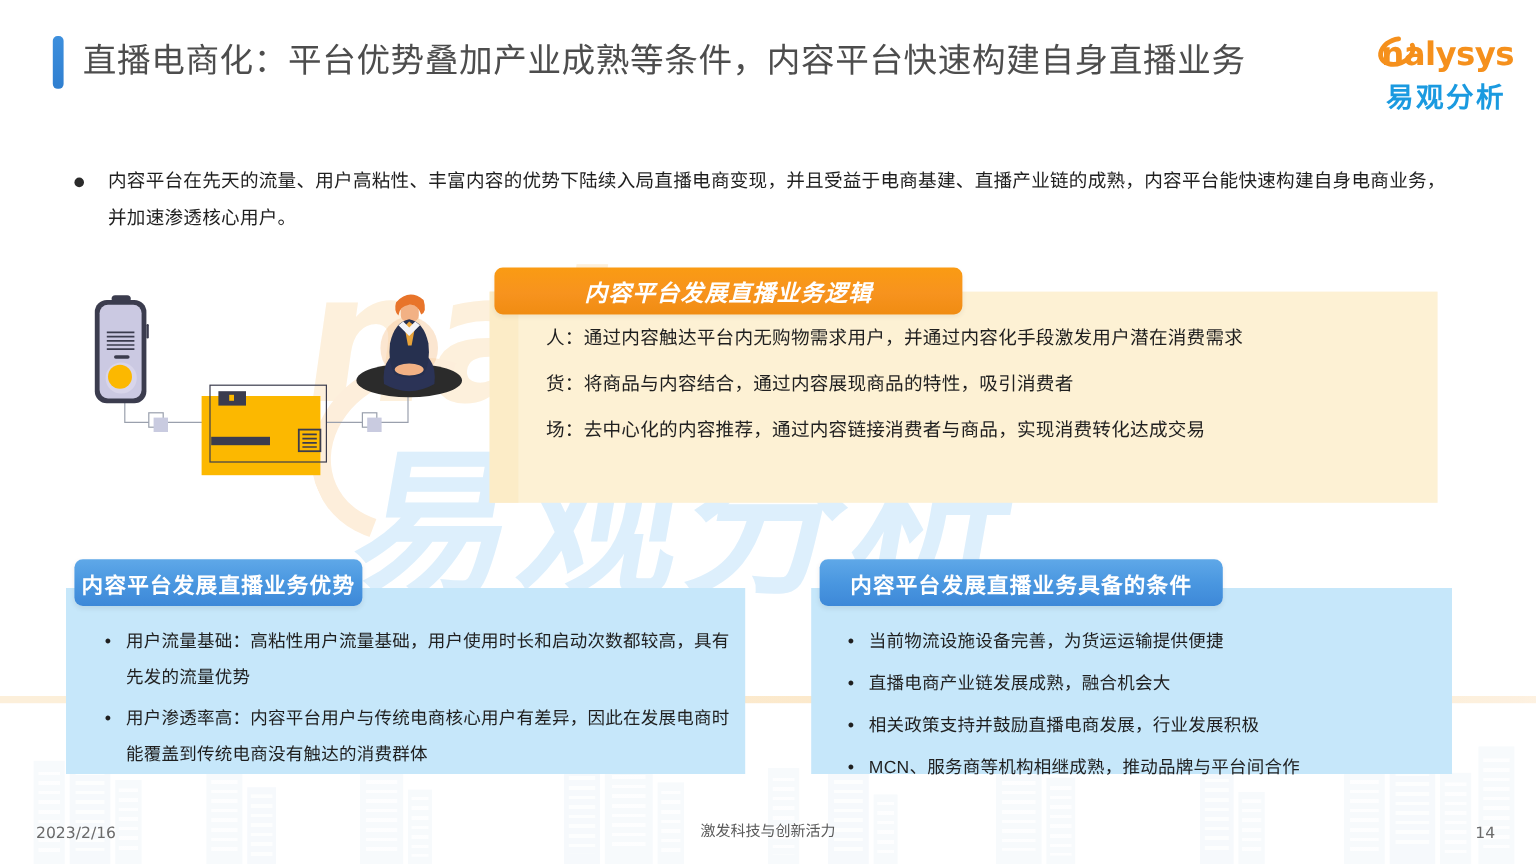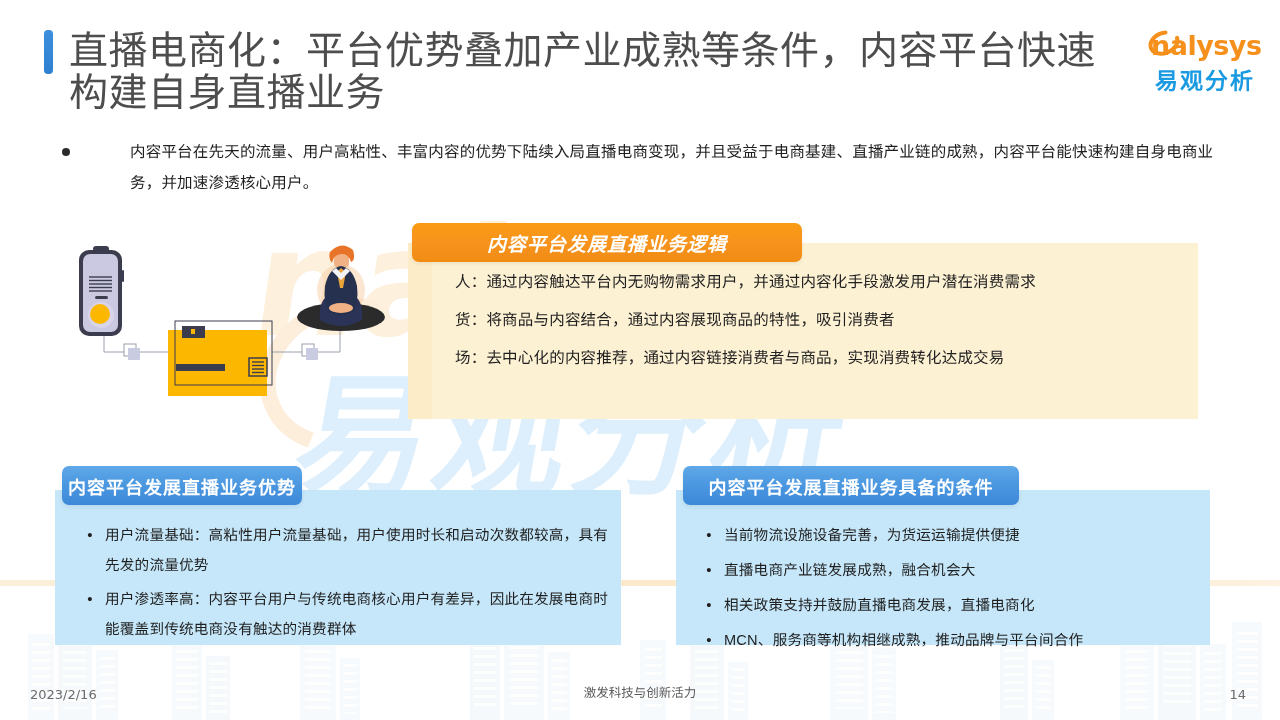--- a/index.html
+++ b/index.html
@@ -29,31 +29,31 @@
   .wm-ring{position:absolute;left:258px;top:300px;width:140px;height:118px;
       border:16px solid #fdeedb;border-radius:50%;transform:rotate(-24deg);
       border-right-color:transparent;border-bottom-color:transparent;}
   .wm-cn{left:300px;top:330px;font-size:132px;font-weight:700;color:#ddeffc;
       letter-spacing:6px;transform:skewX(-10deg);font-family:"DejaVu Sans",sans-serif;}
 
   
   .title-wrap{position:absolute;left:44px;top:30px;right:150px;display:flex;}
   .title-bar{width:9px;min-height:44px;height:44px;border-radius:4px;
              background:linear-gradient(180deg,#3d8fdd 0%,#2f7fd0 100%);margin-right:16px;flex:none;}
-  .title-text{font-size:39px;line-height:42px;color:#4d4d4d;font-weight:400;letter-spacing:.5px;}
+  .title-text{font-size:28px;line-height:42px;color:#4d4d4d;font-weight:400;letter-spacing:.5px;}
 
   
   .logo{position:absolute;right:18px;top:28px;width:125px;height:66px;}
   .logo-word{position:absolute;left:14px;top:2px;font-size:27px;font-weight:700;
      color:#f5901c;font-family:"DejaVu Sans",sans-serif;letter-spacing:-.5px;}
   .logo-cn{position:absolute;left:18px;top:34px;font-size:23px;font-weight:700;color:#1a9ae0;letter-spacing:2px;}
   .logo-swoosh{position:absolute;left:10px;top:0px;width:34px;height:30px;}
 
   
-  .lead{position:absolute;left:62px;top:136px;right:62px;display:flex;gap:40px;}
+  .lead{position:absolute;left:62px;top:136px;right:62px;display:flex;}
   .lead-dot{width:8px;height:8px;border-radius:50%;background:#2b2b2b;margin:12px 20px 0 0;flex:none;}
   .lead-text{font-size:15.5px;line-height:31px;color:#1f1f1f;letter-spacing:.2px;}
 
   
   .illus{position:absolute;left:62px;top:232px;width:330px;height:190px;}
 
   
   .panel-cream{position:absolute;left:408px;top:243px;width:790px;height:176px;background:#fdf1d4;}
   .cream-shade{position:absolute;left:0;top:0;width:24px;height:176px;background:#fbeac3;opacity:.75;}
   .hdr-orange{position:absolute;left:412px;top:223px;width:390px;height:39px;border-radius:7px;
@@ -236,21 +236,21 @@
     <div class="bitem">
       <div class="bdot">•</div>
       <div class="btext">当前物流设施设备完善，为货运运输提供便捷</div>
     </div>
     <div class="bitem">
       <div class="bdot">•</div>
       <div class="btext">直播电商产业链发展成熟，融合机会大</div>
     </div>
     <div class="bitem">
       <div class="bdot">•</div>
-      <div class="btext">相关政策支持并鼓励直播电商发展，直播电商化</div>
+      <div class="btext">相关政策支持并鼓励直播电商发展，行业发展积极</div>
     </div>
     <div class="bitem">
       <div class="bdot">•</div>
       <div class="btext">MCN、服务商等机构相继成熟，推动品牌与平台间合作</div>
     </div>
   </div>
 
   <div class="footer">
     <div class="f-date">2023/2/16</div>
     <div class="f-center">激发科技与创新活力</div>

